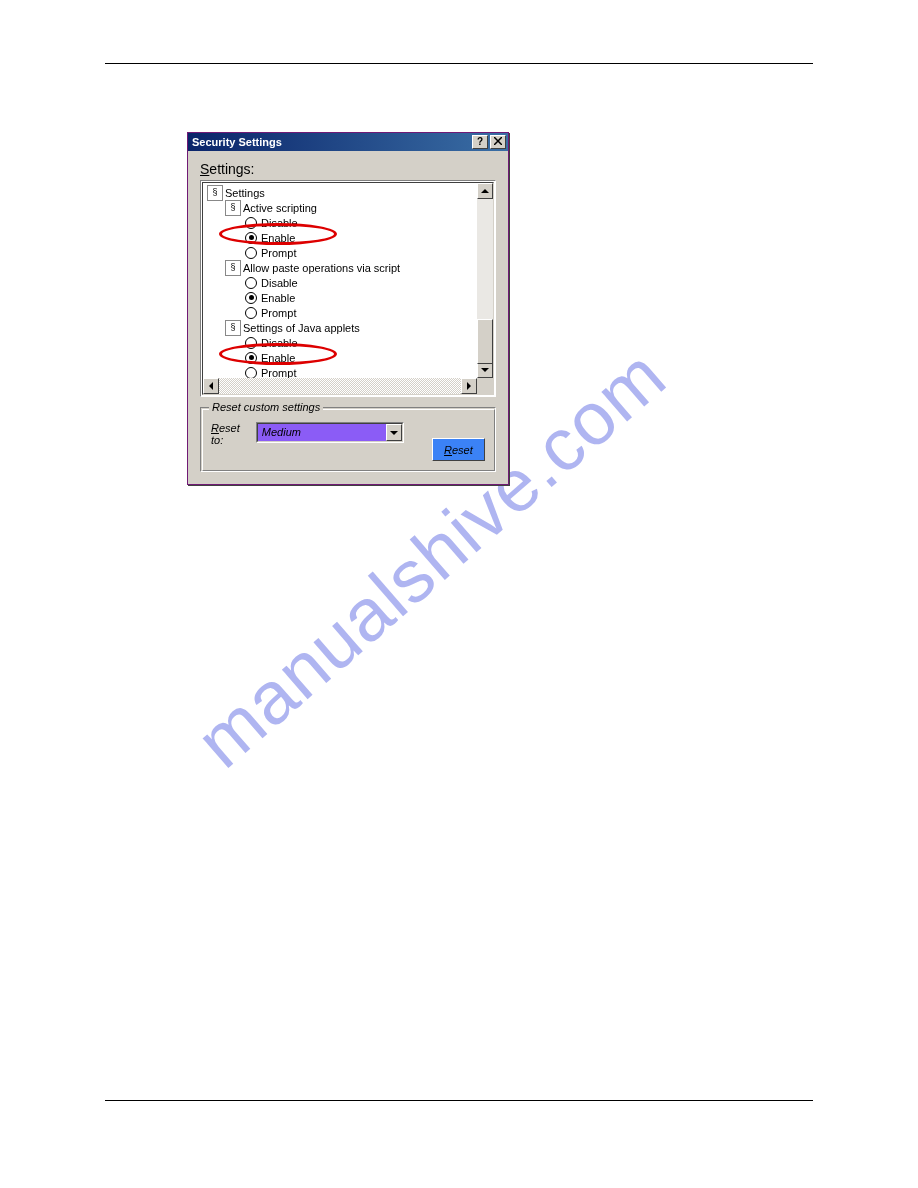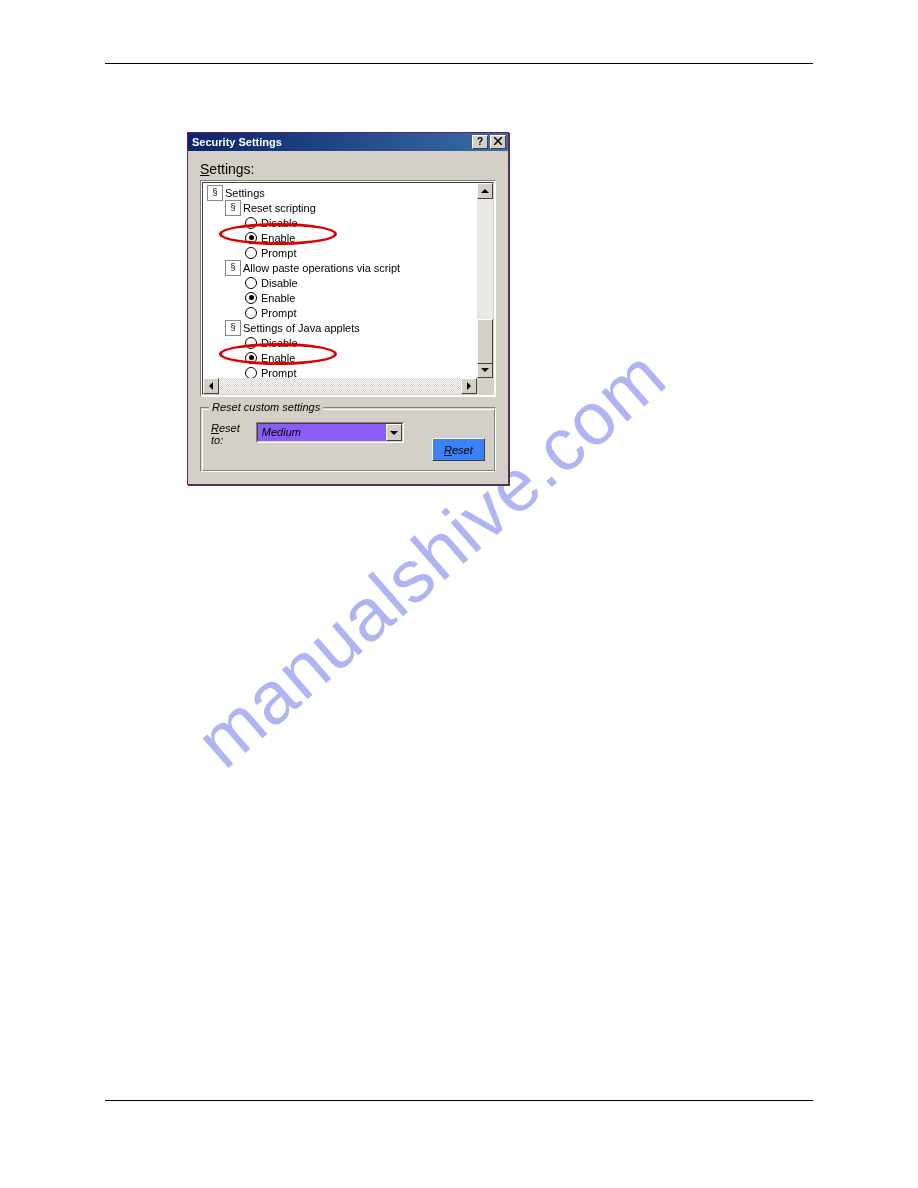--- a/index.html
+++ b/index.html
@@ -316,21 +316,21 @@
                 <span>§</span>
               </span>
             <span class="tree-label">Settings</span>
           </div>
 
           <div class="tree-row">
             <span class="indent" style="width:20px"></span>
             <span class="script-ico">
                 <span>§</span>
               </span>
-            <span class="tree-label">Reset scripting</span>
+            <span class="tree-label">Active scripting</span>
           </div>
           <div class="tree-row">
             <span class="indent" style="width:40px"></span>
             <span class="radio"></span>
             <span class="tree-label">Disable</span>
           </div>
           <div class="tree-row">
             <span class="indent" style="width:40px"></span>
             <span class="radio sel"></span>
             <span class="tree-label">Enable</span>

